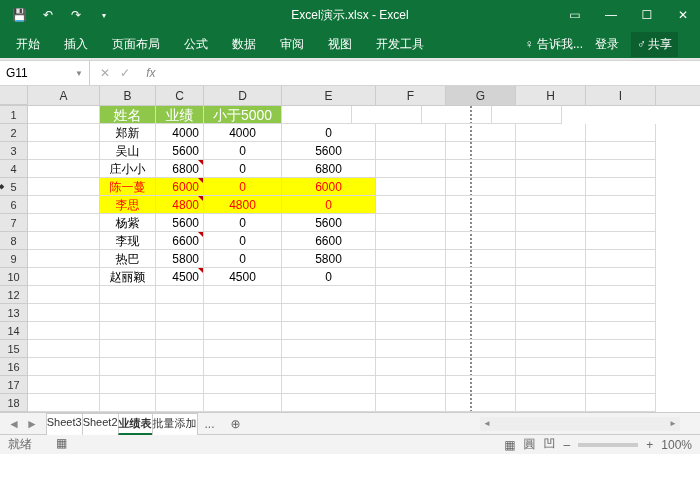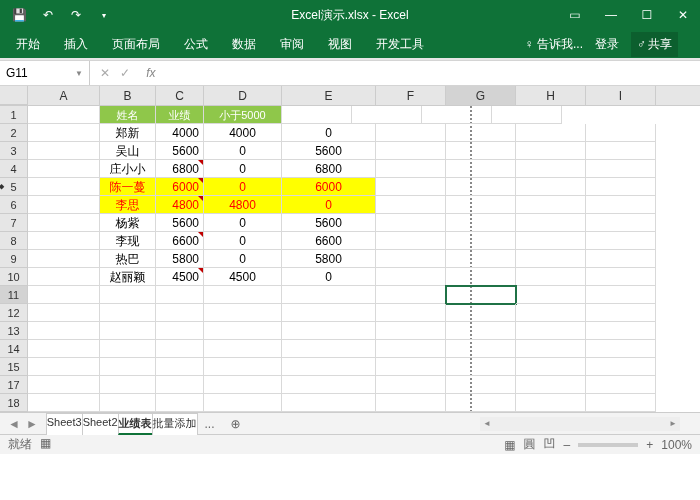--- a/index.html
+++ b/index.html
@@ -25,21 +25,21 @@
 .colheads{display:flex;height:20px;background:#e6e6e6;border-bottom:1px solid #ccc}
 .corner{width:28px;background:#e6e6e6;border-right:1px solid #ccc;border-bottom:1px solid #ccc}
 .ch{border-right:1px solid #ccc;text-align:center;line-height:20px;color:#333;background:#e6e6e6}
 .ch.active{background:#d3d3d3}
 .rows-area{flex:1;overflow:hidden}
 .row{display:flex;height:18px}
 .rh{width:28px;background:#e6e6e6;border-right:1px solid #ccc;border-bottom:1px solid #ccc;text-align:center;line-height:18px;color:#333;font-size:11px}
 .rh.active{background:#d3d3d3}
 .cell{border-right:1px solid #d9d9d9;border-bottom:1px solid #d9d9d9;line-height:18px;padding-right:4px;text-align:right;overflow:hidden;white-space:nowrap;position:relative}
 .cell.center{text-align:center;padding-right:0}
-.hdr{background:#8fc74a;color:#fff;text-align:center;font-size:11px}
+.hdr{background:#8fc74a;color:#fff;text-align:center;font-size:14px}
 .yellow{background:#ffff00;color:#ff0000}
 .triangle{position:absolute;top:0;right:0;width:0;height:0;border-left:5px solid transparent;border-top:5px solid #c00000}
 .selcell{outline:2px solid #1f7246;outline-offset:-1px}
 .wA{width:72px}.wB{width:56px}.wC{width:48px}.wD{width:78px}.wE{width:94px}.wF{width:70px}.wG{width:70px}.wH{width:70px}.wI{width:70px}
 .tabs-bar{height:22px;background:#f3f3f3;border-top:1px solid #ccc;display:flex;align-items:center;position:relative}
 .tab-nav{padding:0 8px;color:#888;display:flex;gap:6px}
 .sheet-tab{padding:2px 0;border:1px solid #ccc;border-bottom:none;background:#fff;margin-right:-1px;color:#333;font-size:11px}
 .sheet-tab.active{border-bottom:2px solid #0f7238;background:#fff;font-weight:bold}
 .add-sheet{padding:0 8px;color:#666}
 .hscroll{position:absolute;right:20px;width:200px;height:14px;background:#eee;display:flex;align-items:center}
@@ -227,32 +227,20 @@
         <div class="cell wB center">赵丽颖</div>
         <div class="cell wC">4500<div class="triangle"></div></div>
         <div class="cell wD center">4500</div>
         <div class="cell wE center">0</div>
         <div class="cell wF"></div>
         <div class="cell wG"></div>
         <div class="cell wH"></div>
         <div class="cell wI"></div>
       </div>
       <div class="row">
-        <div class="rh active">11</div>
-        <div class="cell wA"></div>
-        <div class="cell wB"></div>
-        <div class="cell wC"></div>
-        <div class="cell wD"></div>
-        <div class="cell wE"></div>
-        <div class="cell wF"></div>
-        <div class="cell wG selcell"></div>
-        <div class="cell wH"></div>
-        <div class="cell wI"></div>
-      </div>
-      <div class="row">
         <div class="rh">12</div>
         <div class="cell wA"></div>
         <div class="cell wB"></div>
         <div class="cell wC"></div>
         <div class="cell wD"></div>
         <div class="cell wE"></div>
         <div class="cell wF"></div>
         <div class="cell wG"></div>
         <div class="cell wH"></div>
         <div class="cell wI"></div>
@@ -276,20 +264,32 @@
         <div class="cell wC"></div>
         <div class="cell wD"></div>
         <div class="cell wE"></div>
         <div class="cell wF"></div>
         <div class="cell wG"></div>
         <div class="cell wH"></div>
         <div class="cell wI"></div>
       </div>
       <div class="row">
         <div class="rh">15</div>
+        <div class="cell wA"></div>
+        <div class="cell wB"></div>
+        <div class="cell wC"></div>
+        <div class="cell wD"></div>
+        <div class="cell wE"></div>
+        <div class="cell wF"></div>
+        <div class="cell wG"></div>
+        <div class="cell wH"></div>
+        <div class="cell wI"></div>
+      </div>
+      <div class="row">
+        <div class="rh">16</div>
         <div class="cell wA"></div>
         <div class="cell wB"></div>
         <div class="cell wC"></div>
         <div class="cell wD"></div>
         <div class="cell wE"></div>
         <div class="cell wF"></div>
         <div class="cell wG"></div>
         <div class="cell wH"></div>
         <div class="cell wI"></div>
       </div>
@@ -334,21 +334,21 @@
   <div class="add-sheet">...</div>
   <div class="add-sheet">⊕</div>
   <div class="hscroll">
     <div class="hscroll-btn">◄</div>
     <div style="flex:1"></div>
     <div class="hscroll-btn">►</div>
   </div>
 </div>
 
 <div class="status">
-  <div style="display:flex;gap:8px">
+  <div style="display:flex;gap:24px">
     <span>就绪</span>
     <span>▦</span>
   </div>
   <div class="status-right">
     <span>▦</span>
     <span>圓</span>
     <span>凹</span>
     <span>–</span>
     <span style="width:60px;height:4px;background:#ccc;display:inline-block"></span>
     <span>+</span>

